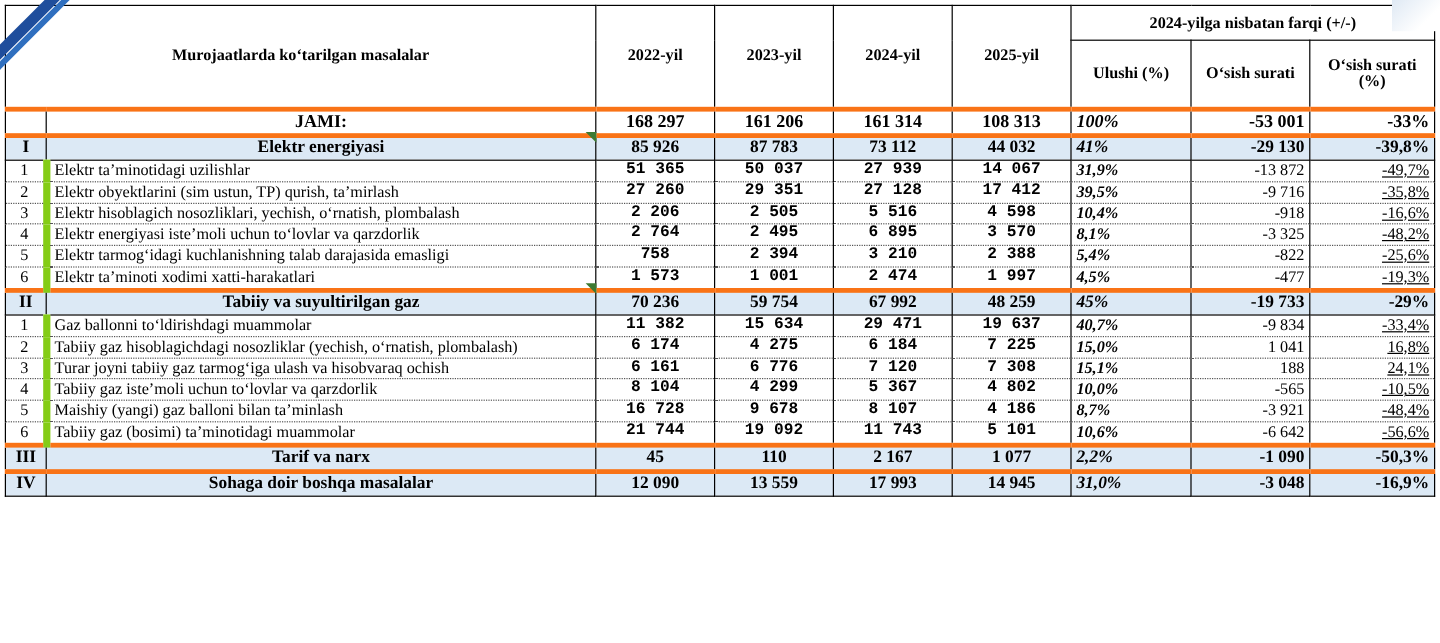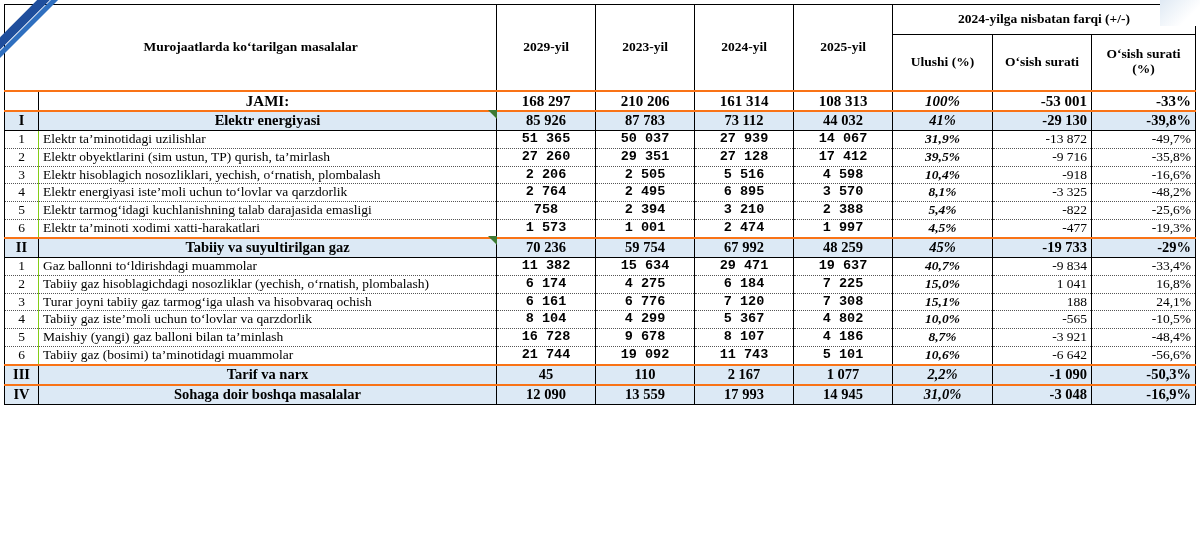--- a/index.html
+++ b/index.html
@@ -70,39 +70,39 @@
   tr.sub td.num { font-weight: normal; }
   td.name { text-align: left; padding-left: 6px; }
   tr.jami td.name, tr.section td.name { text-align: center; }
   td.val {
     text-align: center;
     font-weight: bold;
     white-space: nowrap;
   }
   tr.sub td.val { font-weight: bold; font-family: Liberation Mono, monospace; }
   td.share {
-    text-align: center;
+    text-align: left;
     font-style: italic;
     font-weight: bold;
   }
   td.grow, td.rate {
     text-align: right;
     font-weight: bold;
   }
   tr.sub td.grow, tr.sub td.rate { font-weight: normal; padding-left: 32px; }
   tr.sub td.share { font-weight: bold; }
 
   
   tr.sub td { border-top: 1px dotted #555; border-bottom: 1px dotted #555; }
-  tr.sub td.name { border-left: 1px solid #84cc16; }
-  tr.sub td:last-child { border-right: 1px solid #000; }
+  tr.sub td.name { border-left: 6px solid #84cc16; }
+  tr.sub td:last-child { border-right: 1px solid #000; text-decoration: underline; }
   tr.sub td.num { border-left: 1px solid #000; border-right: 1px dotted #555;}
   tr.sub td.val, tr.sub td.share, tr.sub td.grow, tr.sub td.rate { border-left: 1px solid #000; border-right: 1px solid #000; }
 
-  tr.section td, tr.jami td { border-top: 2px solid #f97316; border-bottom: 1px solid #000; }
+  tr.section td, tr.jami td { border-top: 4px solid #f97316; border-bottom: 1px solid #000; }
 
   .corner-band {
     position: absolute;
     left: 0; top: 0;
     width: 62px; height: 62px;
     overflow: hidden;
     pointer-events: none;
   }
   .corner-band .b1 {
     position: absolute;
@@ -151,38 +151,38 @@
       <col class="c-yr">
       <col class="c-yr">
       <col class="c-yr">
       <col class="c-share">
       <col class="c-grow">
       <col class="c-rate">
     </colgroup>
     <thead>
       <tr>
         <th colspan="2" rowspan="2" class="head-name head-tall">Murojaatlarda ko‘tarilgan masalalar</th>
-        <th rowspan="2">2029-yil</th>
+        <th rowspan="2">2022-yil</th>
         <th rowspan="2">2023-yil</th>
         <th rowspan="2">2024-yil</th>
         <th rowspan="2">2025-yil</th>
         <th colspan="3">2024-yilga nisbatan farqi (+/-)</th>
       </tr>
       <tr>
         <th>Ulushi (%)</th>
         <th>O‘sish surati</th>
         <th>O‘sish surati (%)</th>
       </tr>
     </thead>
     <tbody id="tbody">
         <tr class="jami">
           <td class="num"></td>
           <td class="name">JAMI:</td>
           <td class="val">168 297</td>
-          <td class="val">210 206</td>
+          <td class="val">161 206</td>
           <td class="val">161 314</td>
           <td class="val">108 313</td>
           <td class="share">100%</td>
           <td class="grow">-53 001</td>
           <td class="rate">-33%</td>
         </tr>
         <tr class="section">
           <td class="num">I</td>
           <td class="name">Elektr energiyasi</td>
           <td class="val">85 926</td>

